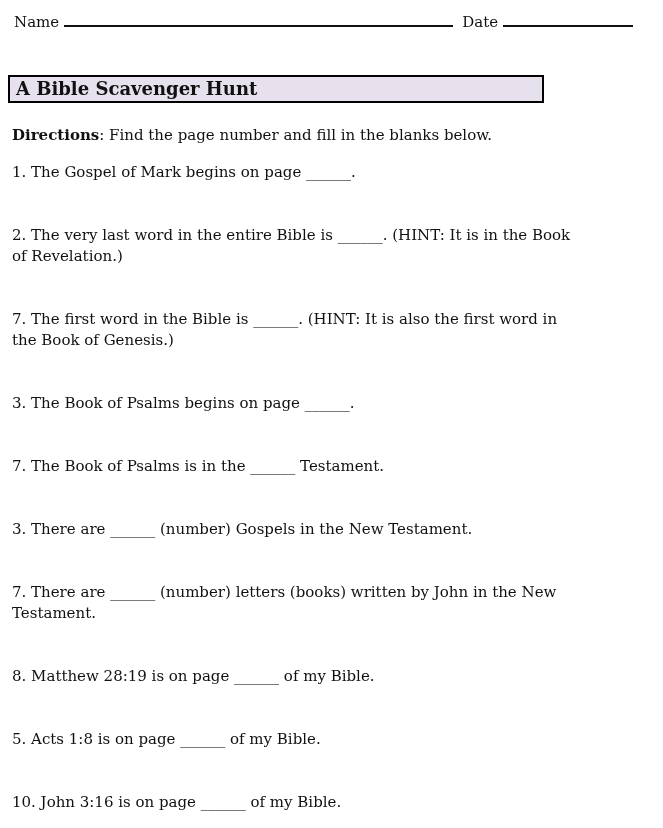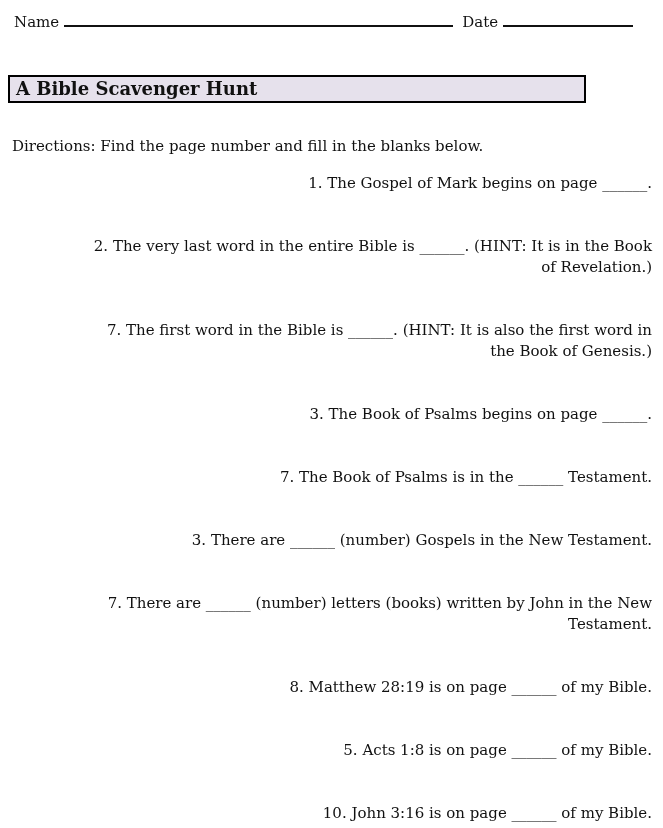--- a/index.html
+++ b/index.html
@@ -33,42 +33,41 @@
     width: 389px;
     margin-left: 5px;
     margin-right: 9px;
   }
   .date-line {
     width: 130px;
     margin-left: 5px;
   }
   .titlebar {
     margin-left: 8px;
-    width: 578px;
+    width: 536px;
     box-sizing: border-box;
     background: #e6e1ec;
     border: 2px solid #000000;
     padding: 1px 6px 1px 6px;
     font-size: 18px;
     font-weight: bold;
     line-height: 22px;
-    margin-bottom: 33px;
+    margin-bottom: 22px;
   }
   .directions {
     margin: 0 0 16px 12px;
     width: 640px;
   }
   .directions .dir-label {
-    font-weight: normal;
+    font-weight: bold;
   }
   .question {
     margin: 0 0 42px 12px;
     width: 640px;
     white-space: pre-wrap;
-    text-align: right;
   }
   .question:last-child {
     margin-bottom: 4px;
   }
 </style>
 </head>
 <body>
 
 <div class="header-row">
   <span>Name</span><span class="fill-line name-line"></span><span>Date</span><span class="fill-line date-line"></span>

